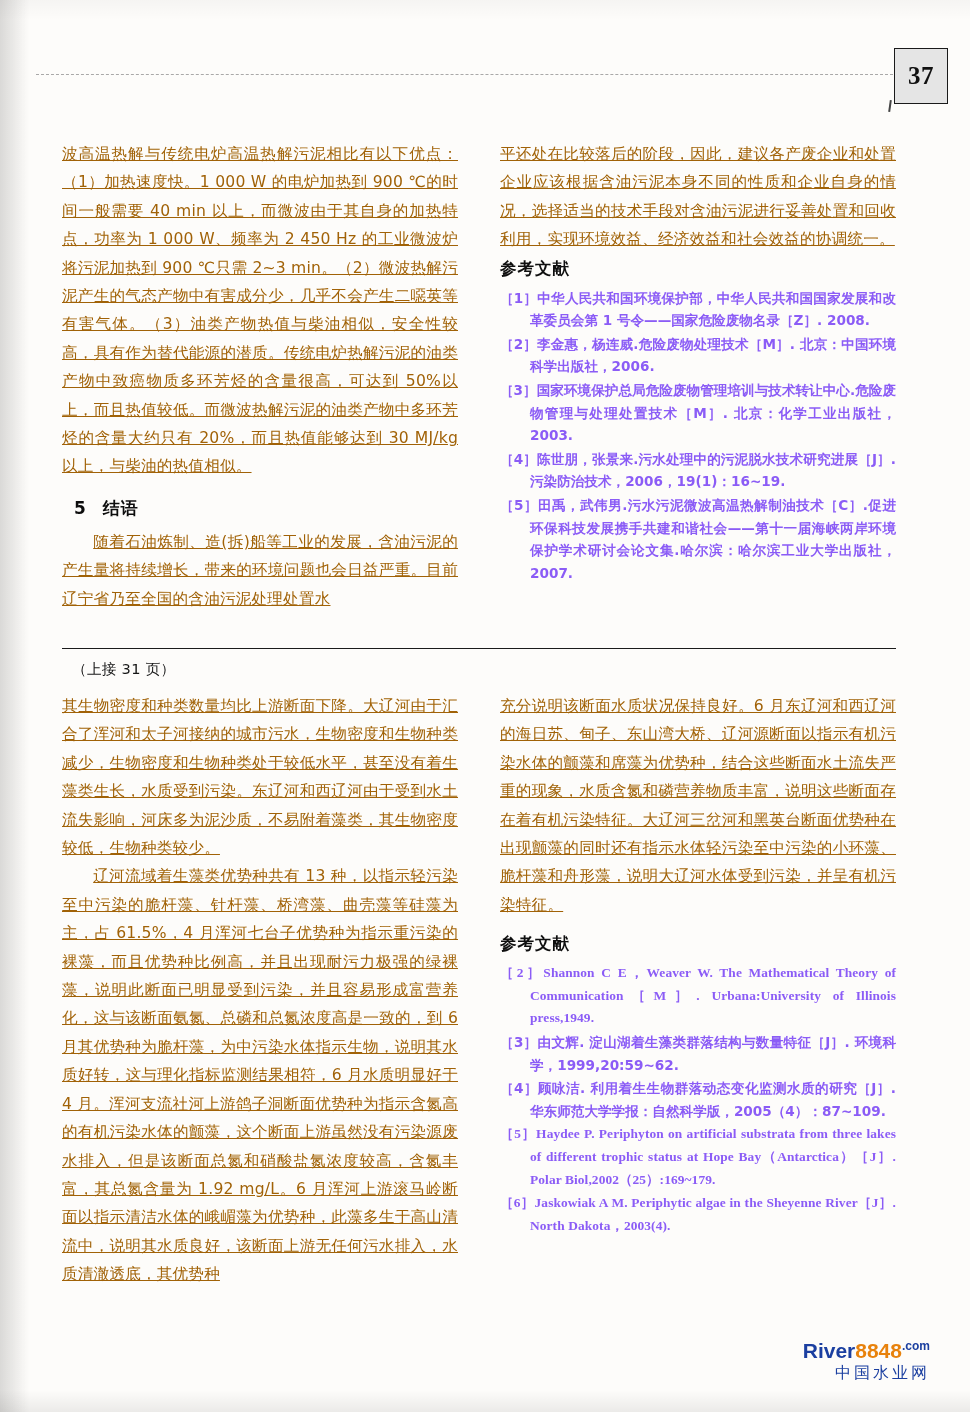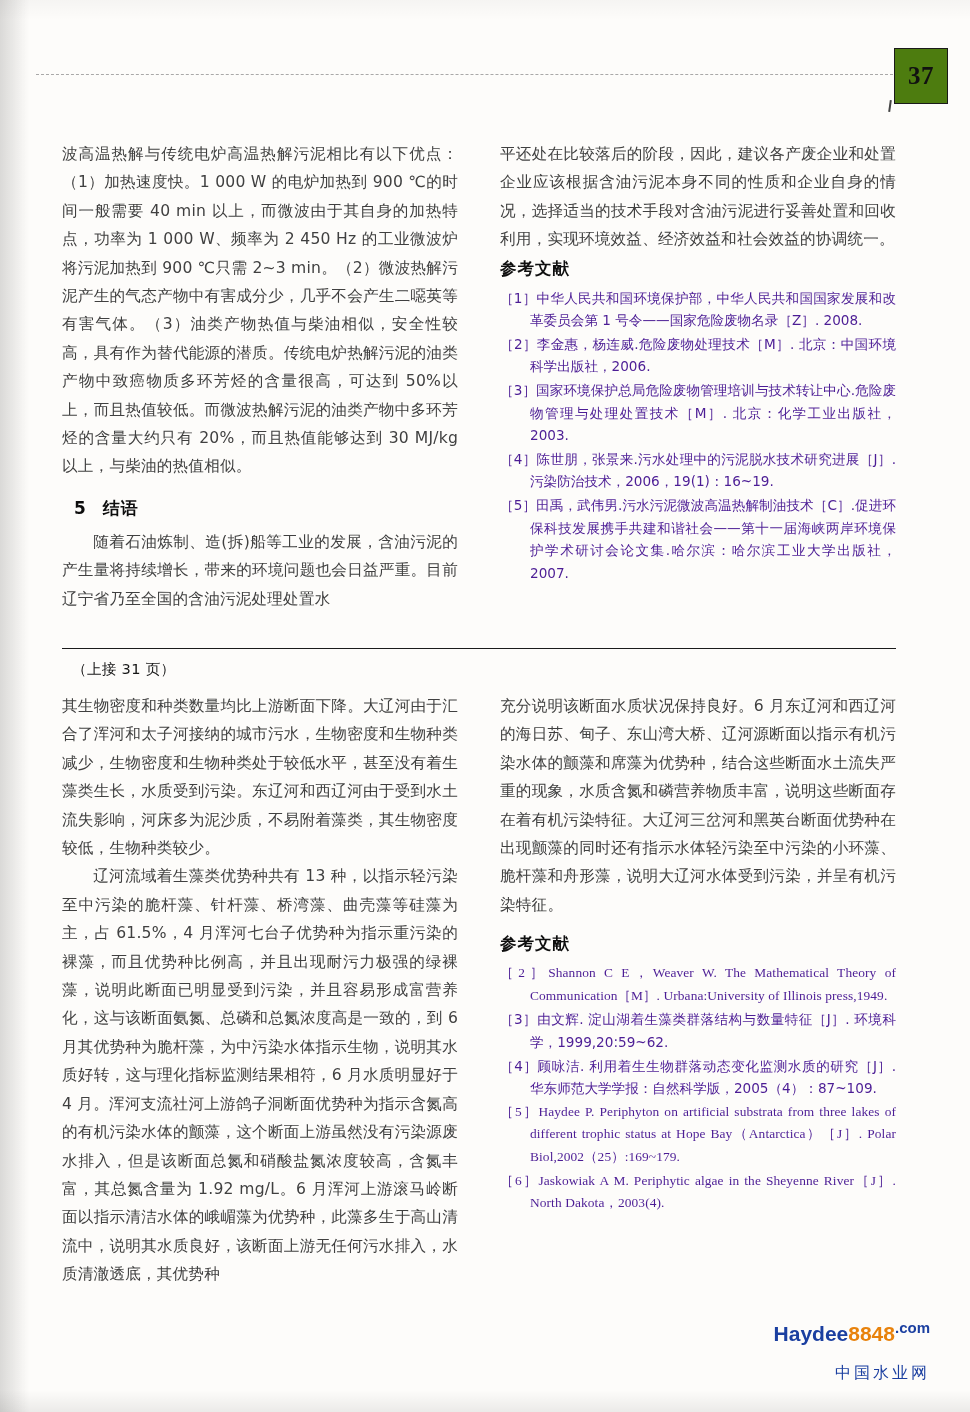--- a/index.html
+++ b/index.html
@@ -42,21 +42,21 @@
     height: 54px;
     border: 1.6px solid #1a1a1a;
     display: flex;
     align-items: center;
     justify-content: center;
     font-family: "Liberation Serif", serif;
     font-size: 25px;
     font-weight: bold;
     letter-spacing: 0.5px;
     color: #111;
-    background: #4d7c0f;
+    background: #e5e5e5;
   }
 
   
   .header-rule {
     position: absolute;
     left: 36px;
     top: 74px;
     width: 862px;
     height: 0;
     border-top: 1px dashed #8d8d8d;
@@ -98,21 +98,22 @@
 
   .topcol { top: 140px; }
 
   p.body {
     margin: 0 0 0 0;
     font-size: 15.6px;
     line-height: 28.4px;
     text-align: justify;
     text-justify: inter-ideograph;
     letter-spacing: 0.2px;
-    color: #404040;
+    color: #a16207;
+    text-decoration: underline;
   }
   p.indent { text-indent: 2em; }
 
   h2.sec {
     font-size: 17px;
     font-weight: bold;
     margin: 16px 0 8px 12px;
     letter-spacing: 1px;
     color: #0d0d0d;
   }
@@ -131,21 +132,22 @@
     padding: 0;
   }
   ul.reflist li {
     font-size: 13.6px;
     line-height: 22.6px;
     text-align: justify;
     text-justify: inter-ideograph;
     padding-left: 30px;
     text-indent: -30px;
     margin-bottom: 1px;
-    color: #4c1d95;
+    color: #8b5cf6;
+    font-weight: bold;
   }
   ul.reflist li.en {
     font-family: "Liberation Serif", serif;
     font-size: 13.4px;
     letter-spacing: 0.1px;
   }
 
   
   .sep-rule {
     position: absolute;
@@ -178,29 +180,29 @@
   .footer-logo .line1 {
     font-size: 21px;
     font-weight: bold;
     color: #1b3fa0;
     letter-spacing: 0px;
   }
   .footer-logo .line1 .orange {
     color: #e8820c;
   }
   .footer-logo .line1 .tiny {
-    font-size: 15px;
+    font-size: 12px;
     color: #1b3fa0;
     vertical-align: super;
   }
   .footer-logo .line2 {
     font-size: 16px;
     color: #1b3fa0;
     letter-spacing: 3px;
-    margin-top: 19px;
+    margin-top: 2px;
     font-family: "DejaVu Sans", sans-serif;
   }
 
   
   .edge-shadow {
     position: absolute;
     left: 0; top: 0;
     width: 30px; height: 1412px;
     background: linear-gradient(90deg, rgba(0,0,0,0.10), rgba(0,0,0,0));
     pointer-events: none;
@@ -265,19 +267,19 @@
     <ul class="reflist">
       <li class="en">［2］Shannon C E，Weaver W. The Mathematical Theory of Communication［M］. Urbana:University of Illinois press,1949.</li>
       <li>［3］由文辉. 淀山湖着生藻类群落结构与数量特征［J］. 环境科学，1999,20:59~62.</li>
       <li>［4］顾咏洁. 利用着生生物群落动态变化监测水质的研究［J］. 华东师范大学学报：自然科学版，2005（4）：87~109.</li>
       <li class="en">［5］Haydee P. Periphyton on artificial substrata from three lakes of different trophic status at Hope Bay（Antarctica）［J］. Polar Biol,2002（25）:169~179.</li>
       <li class="en">［6］Jaskowiak A M. Periphytic algae in the Sheyenne River［J］. North Dakota，2003(4).</li>
     </ul>
   </div>
 
   <div class="footer-logo">
-    <div class="line1"><span>Haydee</span><span class="orange">8848</span><span class="tiny">.com</span></div>
+    <div class="line1"><span>River</span><span class="orange">8848</span><span class="tiny">.com</span></div>
     <div class="line2">中国水业网</div>
   </div>
 
   <div class="edge-shadow"></div>
   <div class="edge-shadow-b"></div>
 </div>
 
 </body></html>

